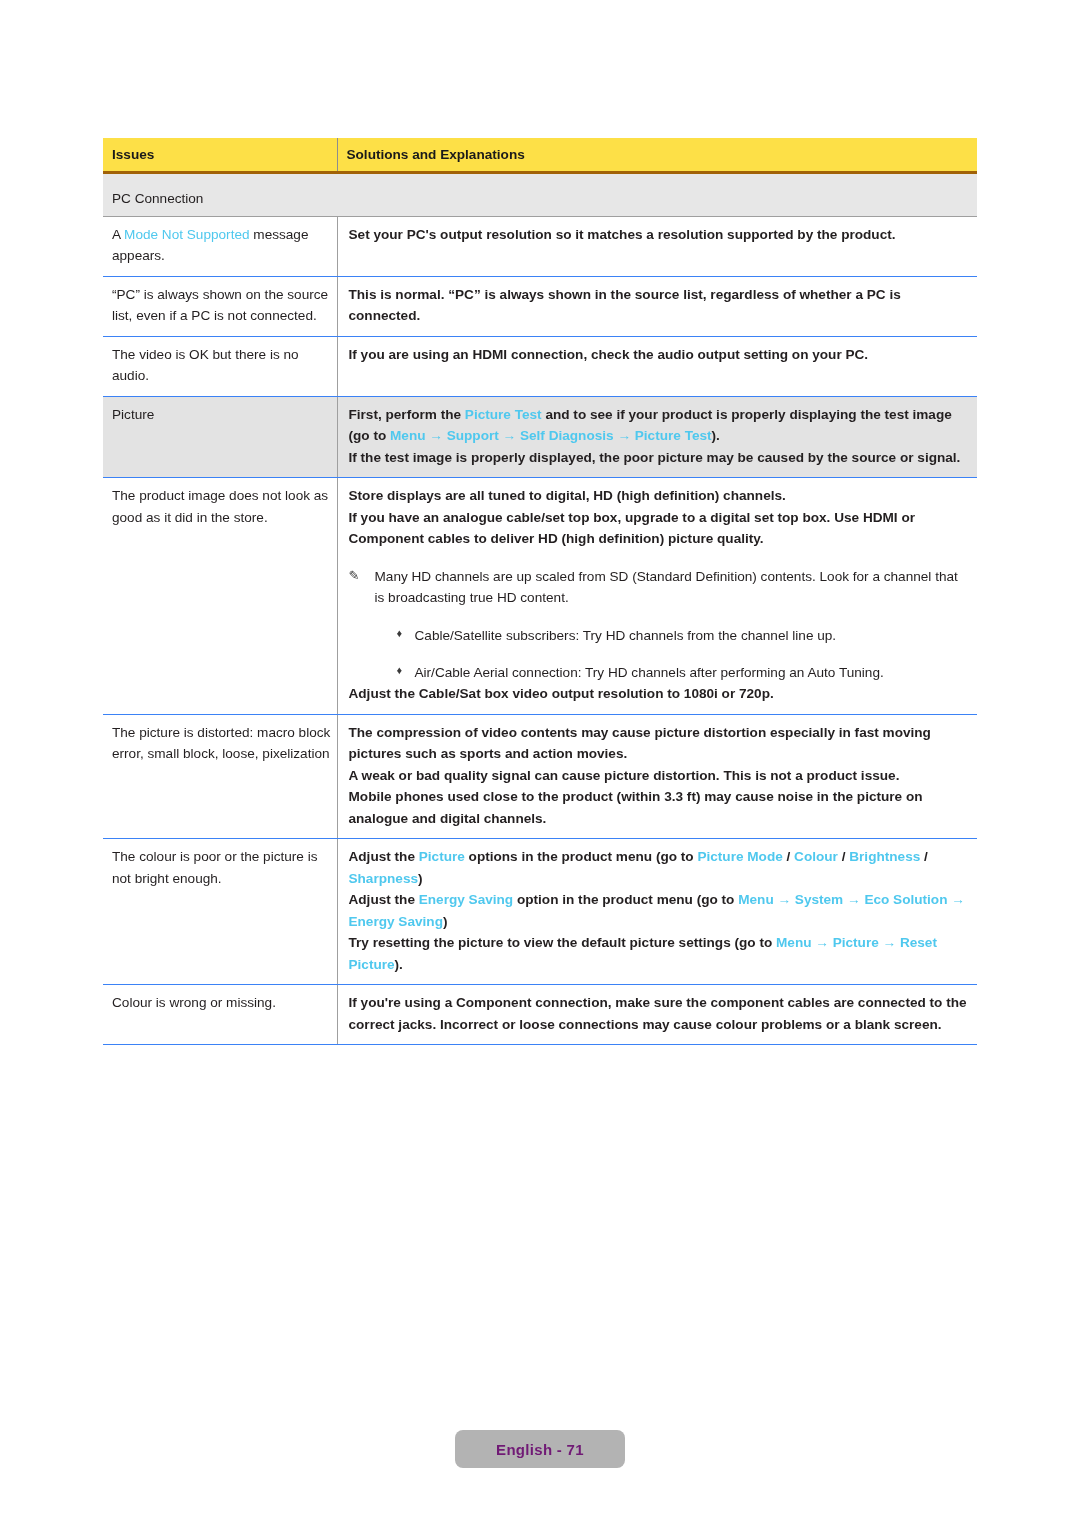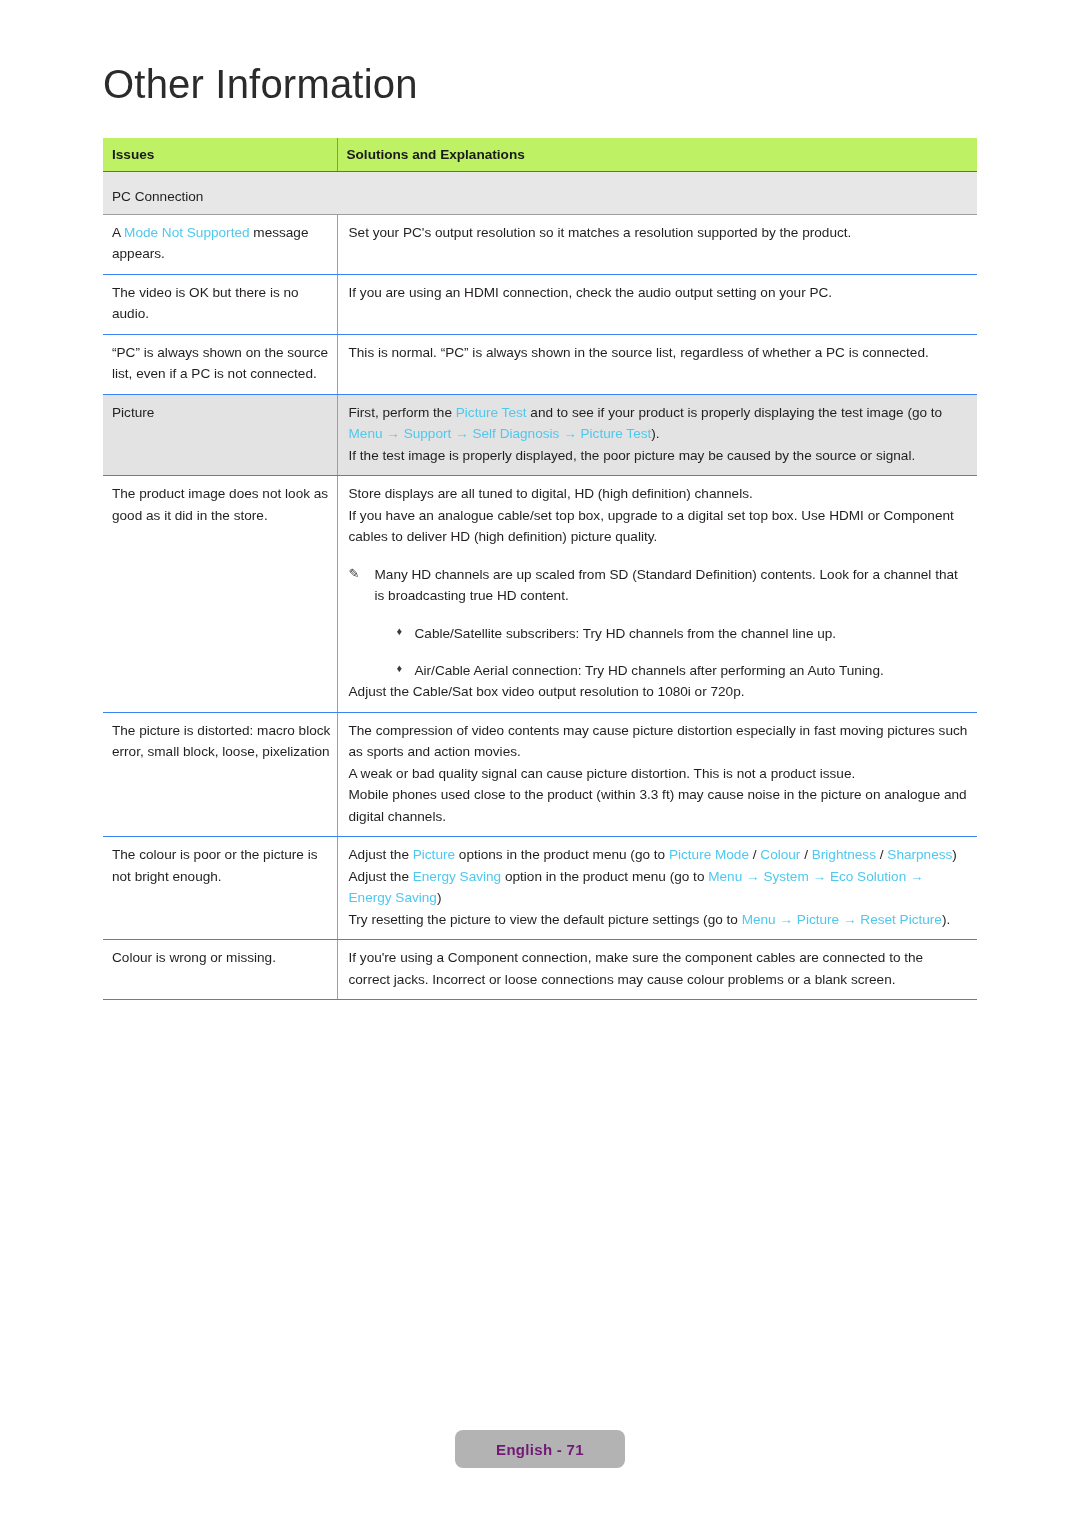--- a/index.html
+++ b/index.html
@@ -49,24 +49,24 @@
     line-height: 1.58;
     font-weight: normal;
     text-align: left;
   }
 
   col.c-issue { width: 234px; }
   col.c-sol   { width: 640px; }
 
   
   .hdr th {
-    background: #bef264;
+    background: #fde047;
     font-weight: bold;
     font-size: 13.6px;
-    border-bottom: 1px solid #a16207;
+    border-bottom: 3px solid #a16207;
     padding-top: 6px;
     padding-bottom: 6px;
     color: #1a1a1a;
     margin-left: 28px;
   }
   .hdr th.h-issue { border-right: 1px solid #8d8d8d; }
 
   
   .section td {
     background: #e7e7e7;
@@ -81,21 +81,21 @@
     background: #ffffff;
   }
   .row td.issue {
     border-right: 1px solid #9f9f9f;
   }
   .row.shaded td { background: #e3e3e3; }
 
   .row td.issue { padding-right: 6px; }
   .row td.sol { padding-left: 11px; }
 
-  .p { margin: 0 0 0 0; }
+  .p { margin: 0 0 0 0; font-weight: bold; }
   .p + .p { }
 
   .cy { color: #4fc8ee; }
 
   .note {
     margin-top: 16px;
     position: relative;
     padding-left: 26px;
   }
   .note .nicon {
@@ -134,21 +134,20 @@
     font-weight: bold;
     color: #701a75;
     letter-spacing: 0.3px;
   }
 </style>
 </head>
 <body>
 
 <div class="page">
 
-  <div class="page-title">Other Information</div>
 
   <table class="tbl">
     <colgroup>
       <col class="c-issue">
       <col class="c-sol">
     </colgroup>
     <tbody>
       <tr class="hdr">
         <th class="h-issue">Issues</th>
         <th>Solutions and Explanations</th>
@@ -161,30 +160,30 @@
       <tr class="row">
         <td class="issue">
           <span>A </span><span class="cy">Mode Not Supported</span><span> message appears.</span>
         </td>
         <td class="sol">
           <div class="p">Set your PC's output resolution so it matches a resolution supported by the product.</div>
         </td>
       </tr>
 
       <tr class="row">
+        <td class="issue">“PC” is always shown on the source list, even if a PC is not connected.</td>
+        <td class="sol">
+          <div class="p">This is normal. “PC” is always shown in the source list, regardless of whether a PC is connected.</div>
+        </td>
+      </tr>
+
+      <tr class="row">
         <td class="issue">The video is OK but there is no audio.</td>
         <td class="sol">
           <div class="p">If you are using an HDMI connection, check the audio output setting on your PC.</div>
-        </td>
-      </tr>
-
-      <tr class="row">
-        <td class="issue">“PC” is always shown on the source list, even if a PC is not connected.</td>
-        <td class="sol">
-          <div class="p">This is normal. “PC” is always shown in the source list, regardless of whether a PC is connected.</div>
         </td>
       </tr>
 
       <tr class="row shaded">
         <td class="issue">Picture</td>
         <td class="sol">
           <div class="p"><span>First, perform the </span><span class="cy">Picture Test</span><span> and to see if your product is properly displaying the test image (go to </span><span class="cy">Menu</span> <span class="cy">→</span> <span class="cy">Support</span> <span class="cy">→</span> <span class="cy">Self Diagnosis</span> <span class="cy">→</span> <span class="cy">Picture Test</span><span>).</span></div>
           <div class="p">If the test image is properly displayed, the poor picture may be caused by the source or signal.</div>
         </td>
       </tr>

